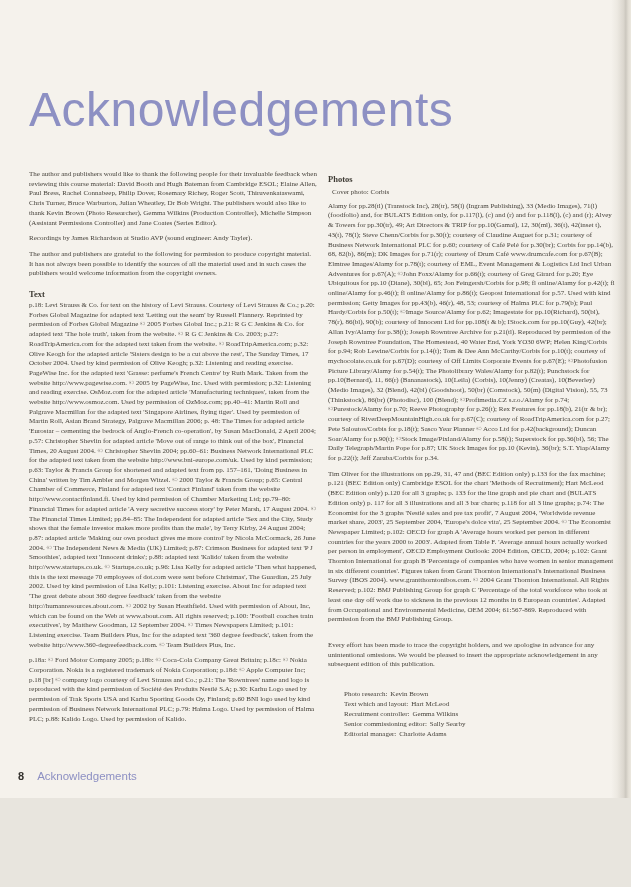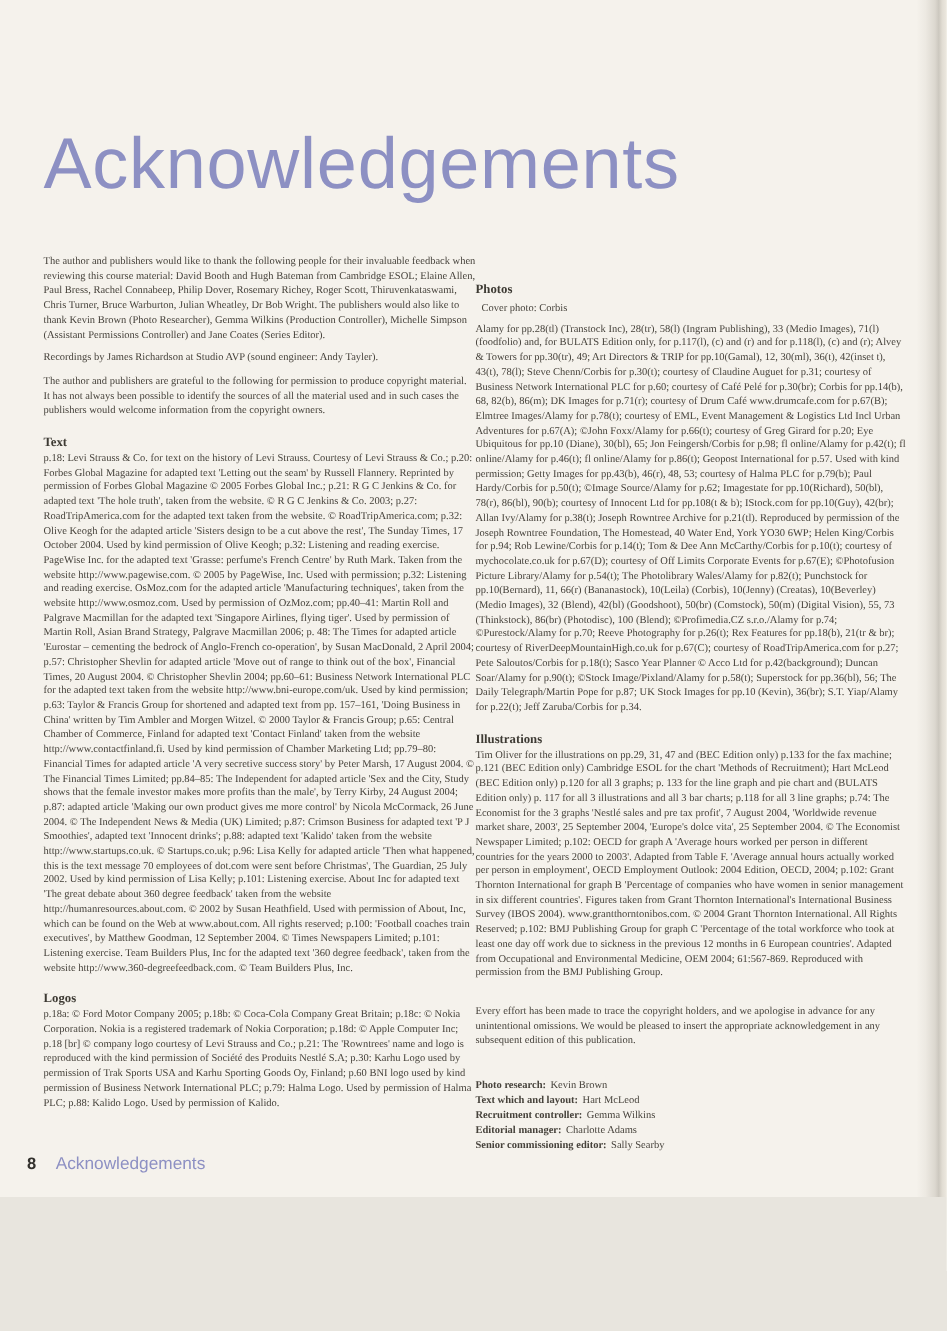--- a/index.html
+++ b/index.html
@@ -30,41 +30,42 @@
     margin:86px 0 0 29px;
     font-family:"Liberation Sans", sans-serif;
     font-size:48px;
     font-weight:400;
     letter-spacing:0.5px;
     line-height:1;
     color:#8d90c3;
   }
   .columns {
     display:flex;
+    gap:11px;
     margin:36px 14px 0 29px;
   }
   .col { width:288px; }
   .body-text {
     margin:0 0 6px 0;
     font-size:7px;
     line-height:9.7px;
     text-align:left;
     color:#46423b;
   }
   .tight { margin:4px; }
   .section-heading {
     font-size:8.5px;
     font-weight:bold;
     margin:10px 0 2px 0;
     color:#3d3a33;
   }
-  .section-heading.first { margin-top:17px; }
+  .section-heading.first { margin-top:4px; }
   .credits { margin-top:20px; }
   .credit-line { font-size:7px; line-height:9.9px; }
-  .credit-label { font-weight:bold; margin-right:3px; }
+  .credit-label { font-weight:normal; margin-right:3px;margin-left:16px; }
   .footer {
     position:absolute; left:18px; bottom:16px;
     font-family:"Liberation Sans", sans-serif;
     display:flex; align-items:baseline;
   }
   .page-num { font-weight:bold; font-size:11px; color:#33312d; }
   .footer-label { margin-left:13px; font-size:11.5px; color:#8d90c3; }
 </style>
 </head>
 <body>
@@ -76,49 +77,47 @@
   <div class="columns">
 
     <div class="col">
       <p class="body-text">The author and publishers would like to thank the following people for their invaluable feedback when reviewing this course material: David Booth and Hugh Bateman from Cambridge ESOL; Elaine Allen, Paul Bress, Rachel Connabeep, Philip Dover, Rosemary Richey, Roger Scott, Thiruvenkataswami, Chris Turner, Bruce Warburton, Julian Wheatley, Dr Bob Wright. The publishers would also like to thank Kevin Brown (Photo Researcher), Gemma Wilkins (Production Controller), Michelle Simpson (Assistant Permissions Controller) and Jane Coates (Series Editor).</p>
       <p class="body-text">Recordings by James Richardson at Studio AVP (sound engineer: Andy Tayler).</p>
       <p class="body-text">The author and publishers are grateful to the following for permission to produce copyright material. It has not always been possible to identify the sources of all the material used and in such cases the publishers would welcome information from the copyright owners.</p>
 
       <div class="section-heading">Text</div>
       <p class="body-text">p.18: Levi Strauss &amp; Co. for text on the history of Levi Strauss. Courtesy of Levi Strauss &amp; Co.; p.20: Forbes Global Magazine for adapted text 'Letting out the seam' by Russell Flannery. Reprinted by permission of Forbes Global Magazine © 2005 Forbes Global Inc.; p.21: R G C Jenkins &amp; Co. for adapted text 'The hole truth', taken from the website. © R G C Jenkins &amp; Co. 2003; p.27: RoadTripAmerica.com for the adapted text taken from the website. © RoadTripAmerica.com; p.32: Olive Keogh for the adapted article 'Sisters design to be a cut above the rest', The Sunday Times, 17 October 2004. Used by kind permission of Olive Keogh; p.32: Listening and reading exercise. PageWise Inc. for the adapted text 'Grasse: perfume's French Centre' by Ruth Mark. Taken from the website http://www.pagewise.com. © 2005 by PageWise, Inc. Used with permission; p.32: Listening and reading exercise. OsMoz.com for the adapted article 'Manufacturing techniques', taken from the website http://www.osmoz.com. Used by permission of OzMoz.com; pp.40–41: Martin Roll and Palgrave Macmillan for the adapted text 'Singapore Airlines, flying tiger'. Used by permission of Martin Roll, Asian Brand Strategy, Palgrave Macmillan 2006; p. 48: The Times for adapted article 'Eurostar – cementing the bedrock of Anglo-French co-operation', by Susan MacDonald, 2 April 2004; p.57: Christopher Shevlin for adapted article 'Move out of range to think out of the box', Financial Times, 20 August 2004. © Christopher Shevlin 2004; pp.60–61: Business Network International PLC for the adapted text taken from the website http://www.bni-europe.com/uk. Used by kind permission; p.63: Taylor &amp; Francis Group for shortened and adapted text from pp. 157–161, 'Doing Business in China' written by Tim Ambler and Morgen Witzel. © 2000 Taylor &amp; Francis Group; p.65: Central Chamber of Commerce, Finland for adapted text 'Contact Finland' taken from the website http://www.contactfinland.fi. Used by kind permission of Chamber Marketing Ltd; pp.79–80: Financial Times for adapted article 'A very secretive success story' by Peter Marsh, 17 August 2004. © The Financial Times Limited; pp.84–85: The Independent for adapted article 'Sex and the City, Study shows that the female investor makes more profits than the male', by Terry Kirby, 24 August 2004; p.87: adapted article 'Making our own product gives me more control' by Nicola McCormack, 26 June 2004. © The Independent News &amp; Media (UK) Limited; p.87: Crimson Business for adapted text 'P J Smoothies', adapted text 'Innocent drinks'; p.88: adapted text 'Kalido' taken from the website http://www.startups.co.uk. © Startups.co.uk; p.96: Lisa Kelly for adapted article 'Then what happened, this is the text message 70 employees of dot.com were sent before Christmas', The Guardian, 25 July 2002. Used by kind permission of Lisa Kelly; p.101: Listening exercise. About Inc for adapted text 'The great debate about 360 degree feedback' taken from the website http://humanresources.about.com. © 2002 by Susan Heathfield. Used with permission of About, Inc, which can be found on the Web at www.about.com. All rights reserved; p.100: 'Football coaches train executives', by Matthew Goodman, 12 September 2004. © Times Newspapers Limited; p.101: Listening exercise. Team Builders Plus, Inc for the adapted text '360 degree feedback', taken from the website http://www.360-degreefeedback.com. © Team Builders Plus, Inc.</p>
 
-      <div class="section-heading">Logos</div>
       <p class="body-text">p.18a: © Ford Motor Company 2005; p.18b: © Coca-Cola Company Great Britain; p.18c: © Nokia Corporation. Nokia is a registered trademark of Nokia Corporation; p.18d: © Apple Computer Inc; p.18 [br] © company logo courtesy of Levi Strauss and Co.; p.21: The 'Rowntrees' name and logo is reproduced with the kind permission of Société des Produits Nestlé S.A; p.30: Karhu Logo used by permission of Trak Sports USA and Karhu Sporting Goods Oy, Finland; p.60 BNI logo used by kind permission of Business Network International PLC; p.79: Halma Logo. Used by permission of Halma PLC; p.88: Kalido Logo. Used by permission of Kalido.</p>
     </div>
 
     <div class="col">
       <div class="section-heading first">Photos</div>
       <p class="body-text tight">Cover photo: Corbis</p>
       <p class="body-text">Alamy for pp.28(tl) (Transtock Inc), 28(tr), 58(l) (Ingram Publishing), 33 (Medio Images), 71(l) (foodfolio) and, for BULATS Edition only, for p.117(l), (c) and (r) and for p.118(l), (c) and (r); Alvey &amp; Towers for pp.30(tr), 49; Art Directors &amp; TRIP for pp.10(Gamal), 12, 30(ml), 36(t), 42(inset t), 43(t), 78(l); Steve Chenn/Corbis for p.30(t); courtesy of Claudine Auguet for p.31; courtesy of Business Network International PLC for p.60; courtesy of Café Pelé for p.30(br); Corbis for pp.14(b), 68, 82(b), 86(m); DK Images for p.71(r); courtesy of Drum Café www.drumcafe.com for p.67(B); Elmtree Images/Alamy for p.78(t); courtesy of EML, Event Management &amp; Logistics Ltd Incl Urban Adventures for p.67(A); ©John Foxx/Alamy for p.66(t); courtesy of Greg Girard for p.20; Eye Ubiquitous for pp.10 (Diane), 30(bl), 65; Jon Feingersh/Corbis for p.98; fl online/Alamy for p.42(t); fl online/Alamy for p.46(t); fl online/Alamy for p.86(t); Geopost International for p.57. Used with kind permission; Getty Images for pp.43(b), 46(r), 48, 53; courtesy of Halma PLC for p.79(b); Paul Hardy/Corbis for p.50(t); ©Image Source/Alamy for p.62; Imagestate for pp.10(Richard), 50(bl), 78(r), 86(bl), 90(b); courtesy of Innocent Ltd for pp.108(t &amp; b); IStock.com for pp.10(Guy), 42(br); Allan Ivy/Alamy for p.38(t); Joseph Rowntree Archive for p.21(tl). Reproduced by permission of the Joseph Rowntree Foundation, The Homestead, 40 Water End, York YO30 6WP; Helen King/Corbis for p.94; Rob Lewine/Corbis for p.14(t); Tom &amp; Dee Ann McCarthy/Corbis for p.10(t); courtesy of mychocolate.co.uk for p.67(D); courtesy of Off Limits Corporate Events for p.67(E); ©Photofusion Picture Library/Alamy for p.54(t); The Photolibrary Wales/Alamy for p.82(t); Punchstock for pp.10(Bernard), 11, 66(r) (Bananastock), 10(Leila) (Corbis), 10(Jenny) (Creatas), 10(Beverley) (Medio Images), 32 (Blend), 42(bl) (Goodshoot), 50(br) (Comstock), 50(m) (Digital Vision), 55, 73 (Thinkstock), 86(br) (Photodisc), 100 (Blend); ©Profimedia.CZ s.r.o./Alamy for p.74; ©Purestock/Alamy for p.70; Reeve Photography for p.26(t); Rex Features for pp.18(b), 21(tr &amp; br); courtesy of RiverDeepMountainHigh.co.uk for p.67(C); courtesy of RoadTripAmerica.com for p.27; Pete Saloutos/Corbis for p.18(t); Sasco Year Planner © Acco Ltd for p.42(background); Duncan Soar/Alamy for p.90(t); ©Stock Image/Pixland/Alamy for p.58(t); Superstock for pp.36(bl), 56; The Daily Telegraph/Martin Pope for p.87; UK Stock Images for pp.10 (Kevin), 36(br); S.T. Yiap/Alamy for p.22(t); Jeff Zaruba/Corbis for p.34.</p>
 
-      <div class="section-heading">Illustrations</div>
       <p class="body-text">Tim Oliver for the illustrations on pp.29, 31, 47 and (BEC Edition only) p.133 for the fax machine; p.121 (BEC Edition only) Cambridge ESOL for the chart 'Methods of Recruitment); Hart McLeod (BEC Edition only) p.120 for all 3 graphs; p. 133 for the line graph and pie chart and (BULATS Edition only) p. 117 for all 3 illustrations and all 3 bar charts; p.118 for all 3 line graphs; p.74: The Economist for the 3 graphs 'Nestlé sales and pre tax profit', 7 August 2004, 'Worldwide revenue market share, 2003', 25 September 2004, 'Europe's dolce vita', 25 September 2004. © The Economist Newspaper Limited; p.102: OECD for graph A 'Average hours worked per person in different countries for the years 2000 to 2003'. Adapted from Table F. 'Average annual hours actually worked per person in employment', OECD Employment Outlook: 2004 Edition, OECD, 2004; p.102: Grant Thornton International for graph B 'Percentage of companies who have women in senior management in six different countries'. Figures taken from Grant Thornton International's International Business Survey (IBOS 2004). www.grantthorntonibos.com. © 2004 Grant Thornton International. All Rights Reserved; p.102: BMJ Publishing Group for graph C 'Percentage of the total workforce who took at least one day off work due to sickness in the previous 12 months in 6 European countries'. Adapted from Occupational and Environmental Medicine, OEM 2004; 61:567-869. Reproduced with permission from the BMJ Publishing Group.</p>
 
       <p class="body-text" style="margin-top:16px;">Every effort has been made to trace the copyright holders, and we apologise in advance for any unintentional omissions.  We would be pleased to insert the appropriate acknowledgement in any subsequent edition of this publication.</p>
 
       <div class="credits">
         <div class="credit-line">
           <span class="credit-label">Photo research:</span><span class="credit-value">Kevin Brown</span>
         </div>
         <div class="credit-line">
           <span class="credit-label">Text which and layout:</span><span class="credit-value">Hart McLeod</span>
         </div>
         <div class="credit-line">
           <span class="credit-label">Recruitment controller:</span><span class="credit-value">Gemma Wilkins</span>
         </div>
         <div class="credit-line">
-          <span class="credit-label">Editorial manager:</span><span class="credit-value">Charlotte Adams</span>
+          <span class="credit-label">Senior commissioning editor:</span><span class="credit-value">Sally Searby</span>
         </div>
         <div class="credit-line">
-          <span class="credit-label">Senior commissioning editor:</span><span class="credit-value">Sally Searby</span>
+          <span class="credit-label">Editorial manager:</span><span class="credit-value">Charlotte Adams</span>
         </div>
       </div>
     </div>
 
   </div>
 
   <div class="footer">
     <span class="page-num">8</span>
     <span class="footer-label">Acknowledgements</span>
   </div>

